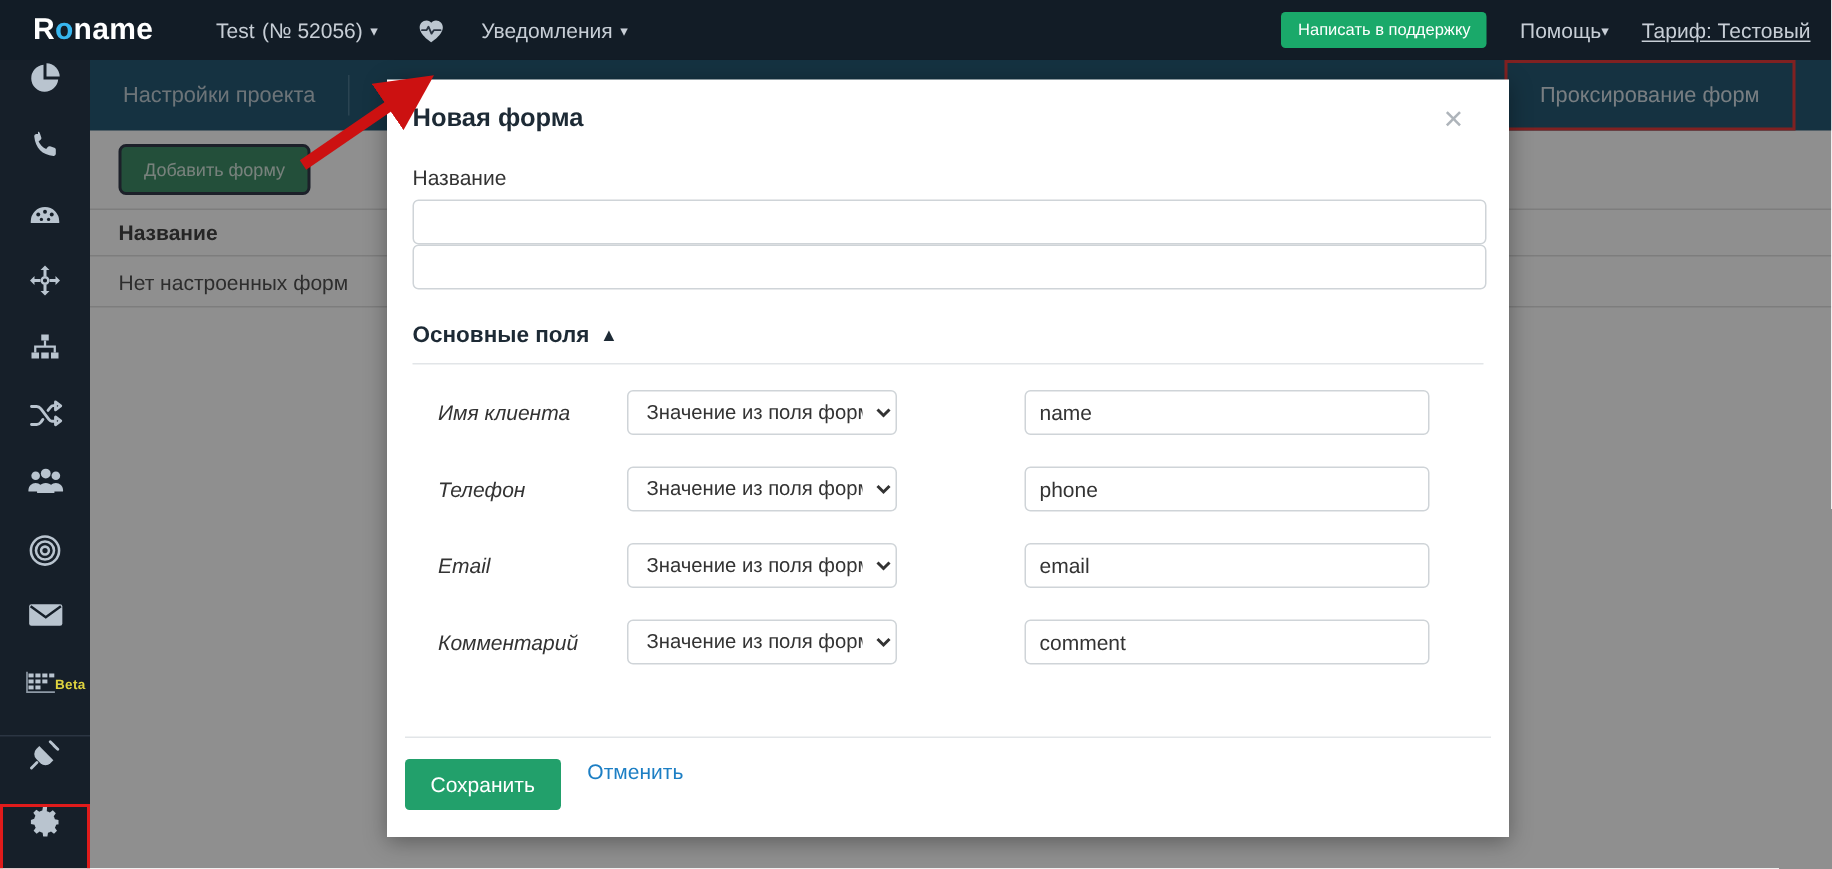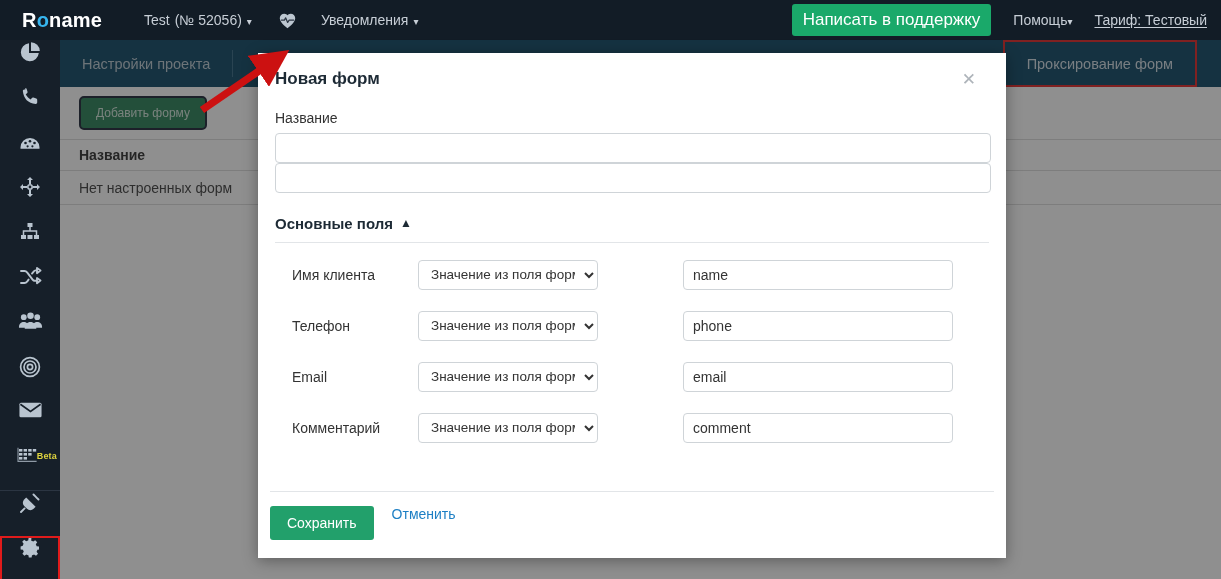--- a/index.html
+++ b/index.html
@@ -56,21 +56,21 @@
   .topbar-right {
     margin-left: auto;
     display: flex;
     align-items: center;
     padding-right: 14px;
     gap: 22px;
   }
   .support-btn {
     background: #1aa96a;
     color: #ffffff;
-    font-size: 17px;
+    font-size: 11px;
     border: none;
     border-radius: 3px;
     padding: 6px 11px;
     cursor: pointer;
     white-space: nowrap;
   }
   .help-item { color: #c7ced6; font-size: 14px; display: flex; align-items: center; gap: 0; white-space: nowrap; }
   .tariff-item {
     color: #c7ced6; font-size: 14px;
     text-decoration: underline;
@@ -276,20 +276,21 @@
   .field-row {
     display: flex;
     align-items: center;
     height: 51px;
   }
   .field-row .name {
     width: 143px;
     padding-left: 17px;
     font-size: 14px;
     color: #333;
+    font-style: italic;
   }
   .field-select {
     width: 180px;
     height: 30px;
     border: 1px solid #cfd4d8;
     border-radius: 4px;
     background: #fff;
     font-size: 13.5px;
     color: #333;
     padding: 0 6px 0 8px;
@@ -527,21 +528,21 @@
     <div class="table-row">
       <span>Нет настроенных форм</span>
     </div>
   </div>
 
   <div class="overlay"></div>
 
   <div class="modal">
 
     <div class="modal-header">
-      <div class="modal-title">Новая форм</div>
+      <div class="modal-title">Новая форма</div>
       <div class="modal-close">✕</div>
     </div>
 
     <div class="modal-body">
 
       <div class="field-label">Название</div>
       <input class="text-input" type="text" value="" style="">
 
       <input class="text-input" type="text" value="" style="">
 

